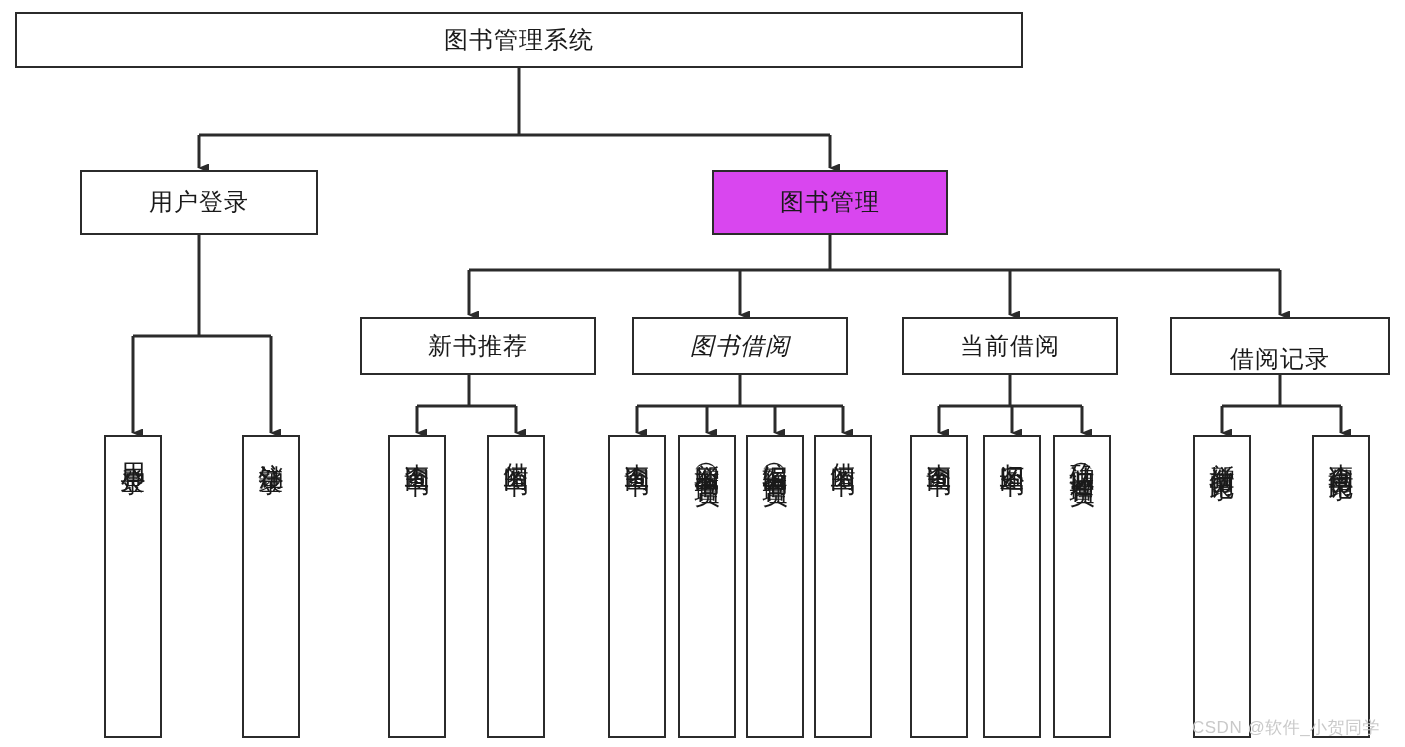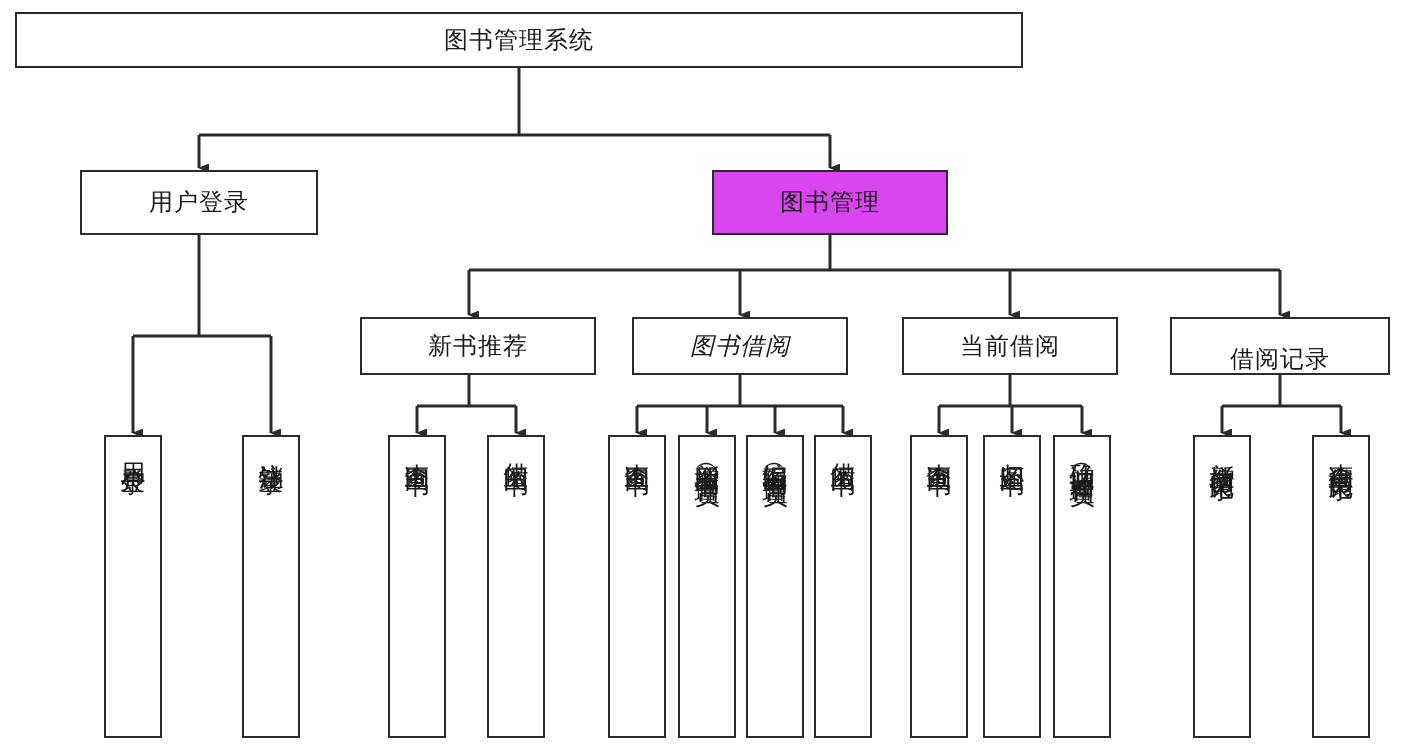--- a/index.html
+++ b/index.html
@@ -173,13 +173,14 @@
         <span class="node-label" style="color: rgb(26, 26, 26);">确认归还（管理员）</span>
       </div>
       <div class="node vertical" style="left: 1193px; top: 435px; width: 58px; height: 303px; border-color: rgb(43, 43, 43); background: rgb(255, 255, 255);">
         <span class="node-label" style="color: rgb(26, 26, 26);">新增借阅记录</span>
       </div>
       <div class="node vertical" style="left: 1312px; top: 435px; width: 58px; height: 303px; border-color: rgb(43, 43, 43); background: rgb(255, 255, 255);">
         <span class="node-label" style="color: rgb(26, 26, 26);">查询借阅记录</span>
       </div>
     </div>
 
+  <div id="watermark" style="left: 1192px; top: 716px; color: rgb(201, 201, 201);">CSDN @软件_小贺同学</div>
 </div>
 
 </body></html>

